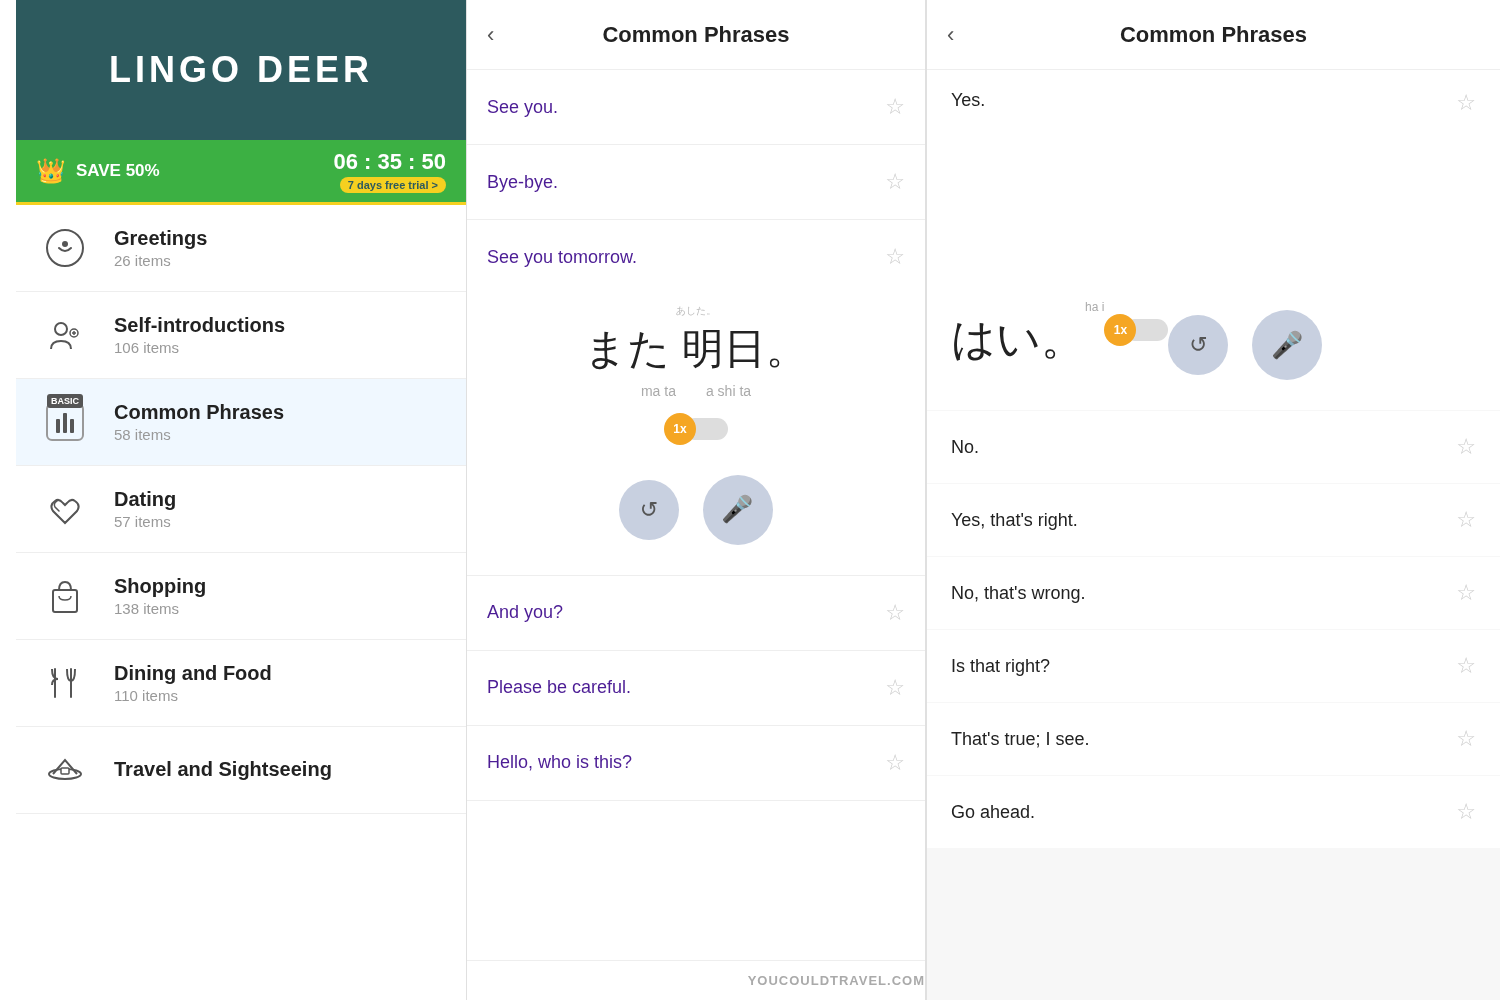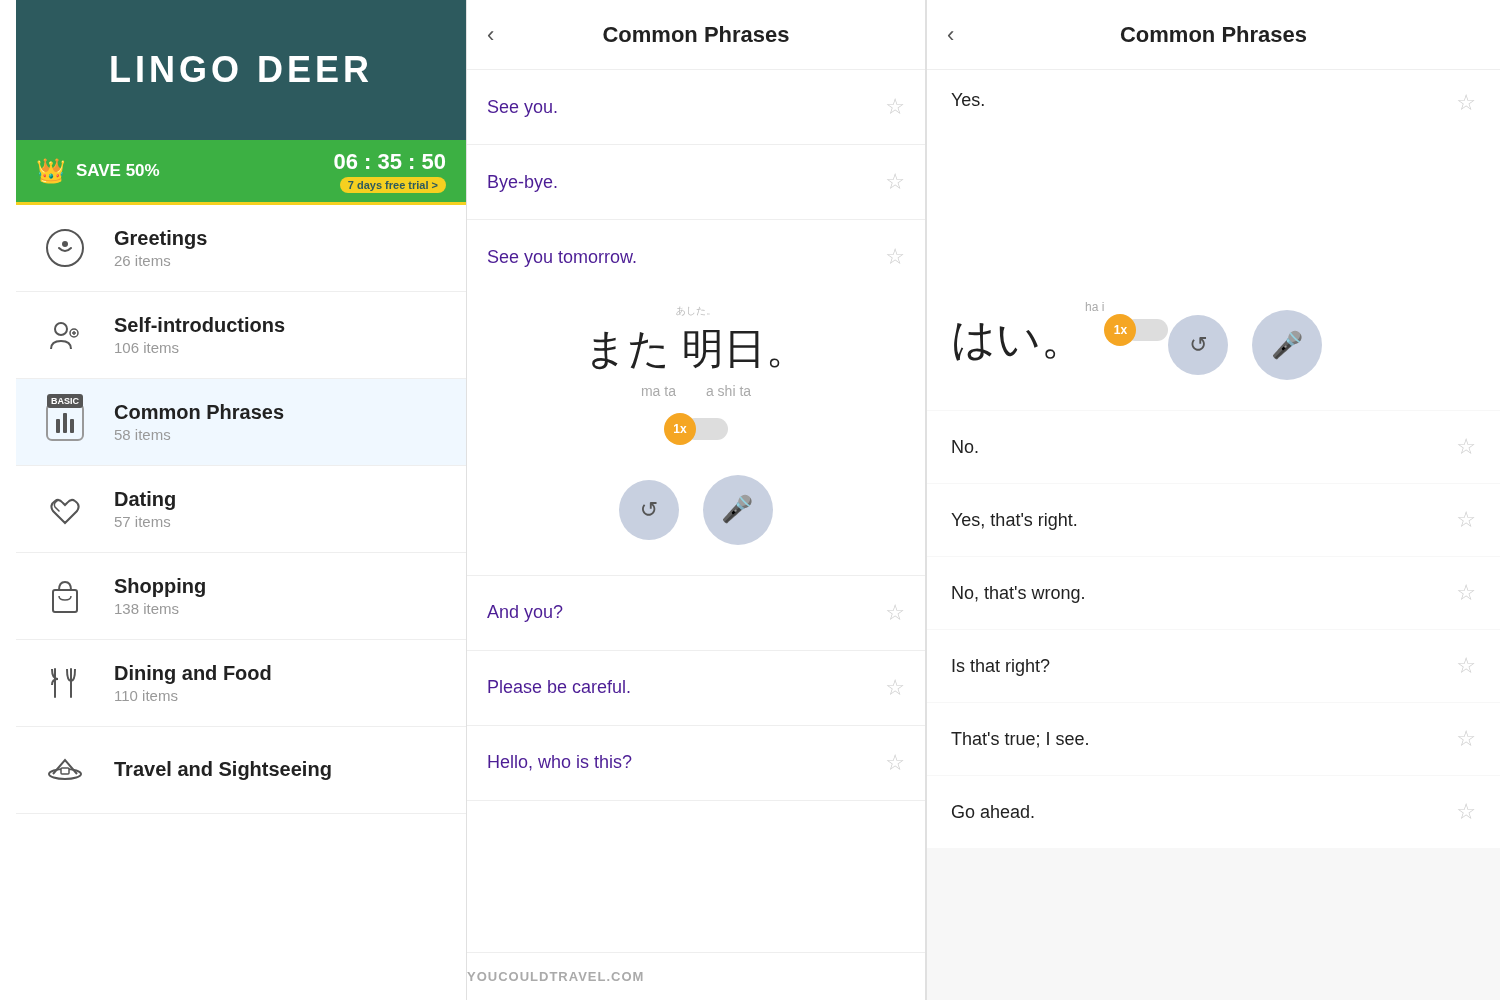--- a/index.html
+++ b/index.html
@@ -272,24 +272,24 @@
       justify-content: center;
       font-size: 22px;
       color: #555;
     }
     .ctrl-btn.large {
       width: 70px;
       height: 70px;
       font-size: 26px;
     }
     .watermark {
-      height: 48px;
-      display: flex;
-      align-items: center;
-      justify-content: flex-start;
+      height: 40px;
+      display: flex;
+      align-items: center;
+      justify-content: flex-end;
       border-top: 1px solid #eee;
     }
     .watermark span {
       font-size: 13px;
       color: #aaa;
       font-weight: 700;
       letter-spacing: 1px;
     }
 
     

